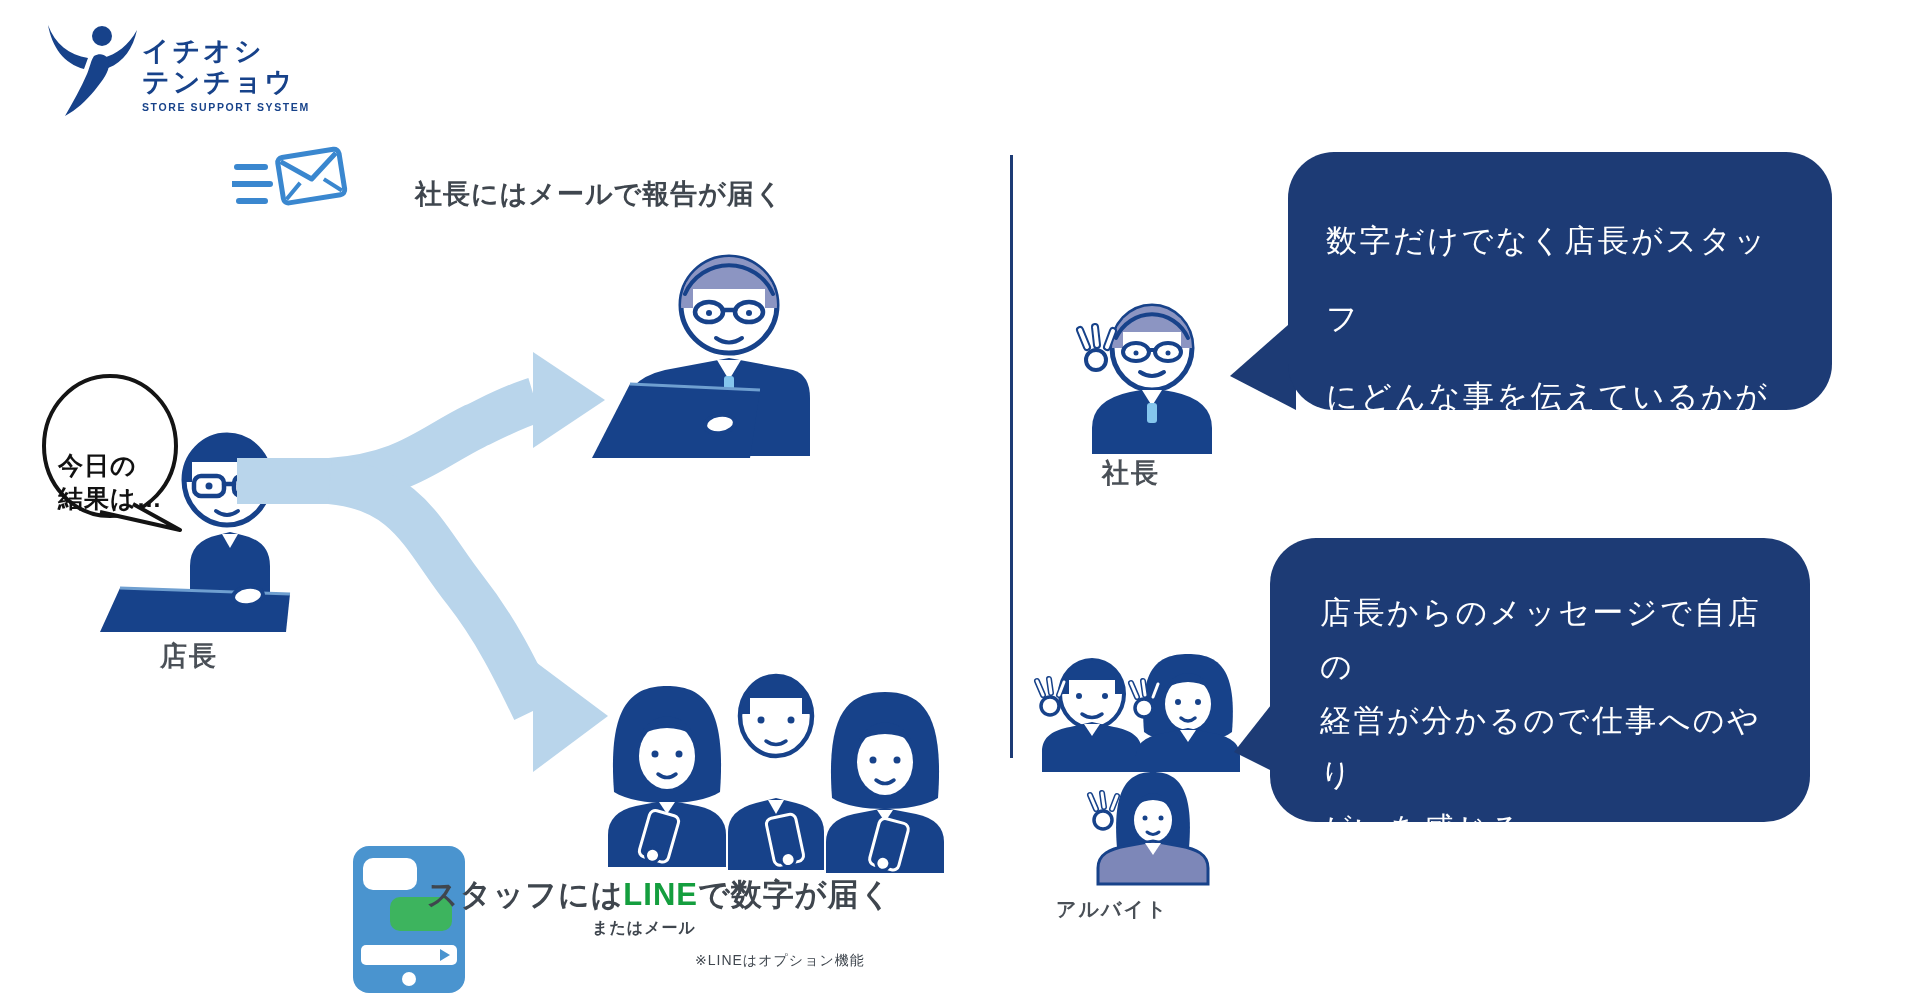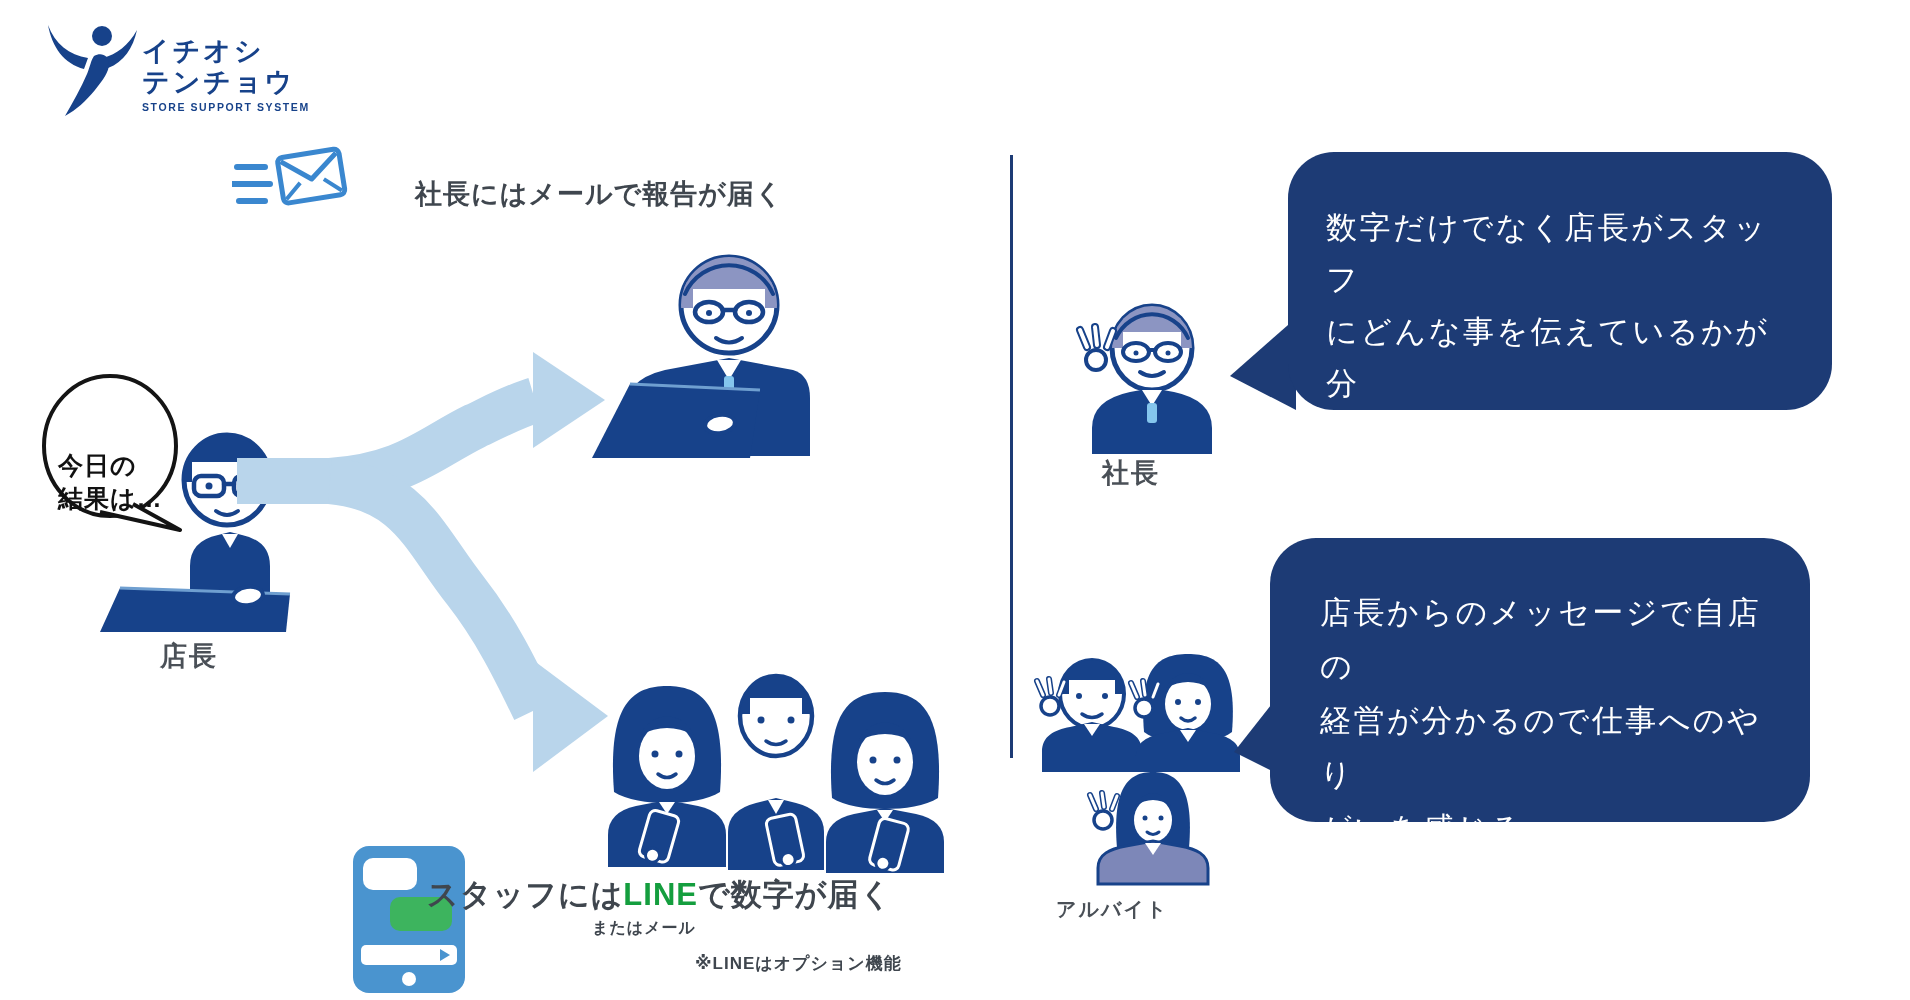--- a/index.html
+++ b/index.html
@@ -25,27 +25,27 @@
   
   .email-caption{left:415px;top:176px;font-size:27px;font-weight:700;color:var(--text-dark);letter-spacing:1px;}
   .speech-text{left:58px;top:413px;font-size:25px;font-weight:700;color:#111;line-height:33px;letter-spacing:1px;margin-top:36px;}
   .label{color:var(--label-gray);font-weight:700;font-size:27px;letter-spacing:2px;font-family:Liberation Mono, monospace;}
   .manager-label{left:160px;top:638px;}
   .president-label{left:1102px;top:455px;}
   .staff-label{left:1056px;top:896px;font-size:20px;}
   .line-caption{left:427px;top:874px;font-size:31px;font-weight:700;color:var(--text-dark);letter-spacing:1px;}
   .line-caption .green{color:var(--line-green);text-align:right;}
   .line-caption-sub{left:592px;top:918px;font-size:16px;font-weight:700;color:var(--text-dark);letter-spacing:1px;}
-  .line-note{left:695px;top:952px;font-size:17px;font-weight:700;color:var(--text-dark);letter-spacing:1px;}
+  .line-note{left:695px;top:952px;font-size:14px;font-weight:400;color:var(--text-dark);letter-spacing:1px;}
   
   .divider{left:1010px;top:155px;width:3px;height:603px;background:var(--bubble-navy);}
   
   .quote{background:var(--bubble-navy);border-radius:46px;color:#fff;font-size:31px;
          font-weight:500;letter-spacing:2.5px;box-sizing:border-box;}
-  .quote1{left:1288px;top:152px;width:544px;height:258px;padding:50px 36px 0 38px;line-height:52px;}
+  .quote1{left:1288px;top:152px;width:544px;height:258px;padding:50px 36px 0 38px;line-height:78px;}
   .quote2{left:1270px;top:538px;width:540px;height:284px;padding:48px 34px 0 50px;line-height:54px;}
 </style>
 </head>
 <body>
 
 <div class="stage">
 
   <svg class="abs" style="left:45px;top:22px" width="95" height="95" viewBox="0 0 95 95">
     <circle class="fn" cx="57" cy="14" r="10"></circle>
     <path class="fn" d="M 3,3 C 10,22 24,33 43,36 L 39,47 C 19,42 7,25 3,3 Z"></path>

